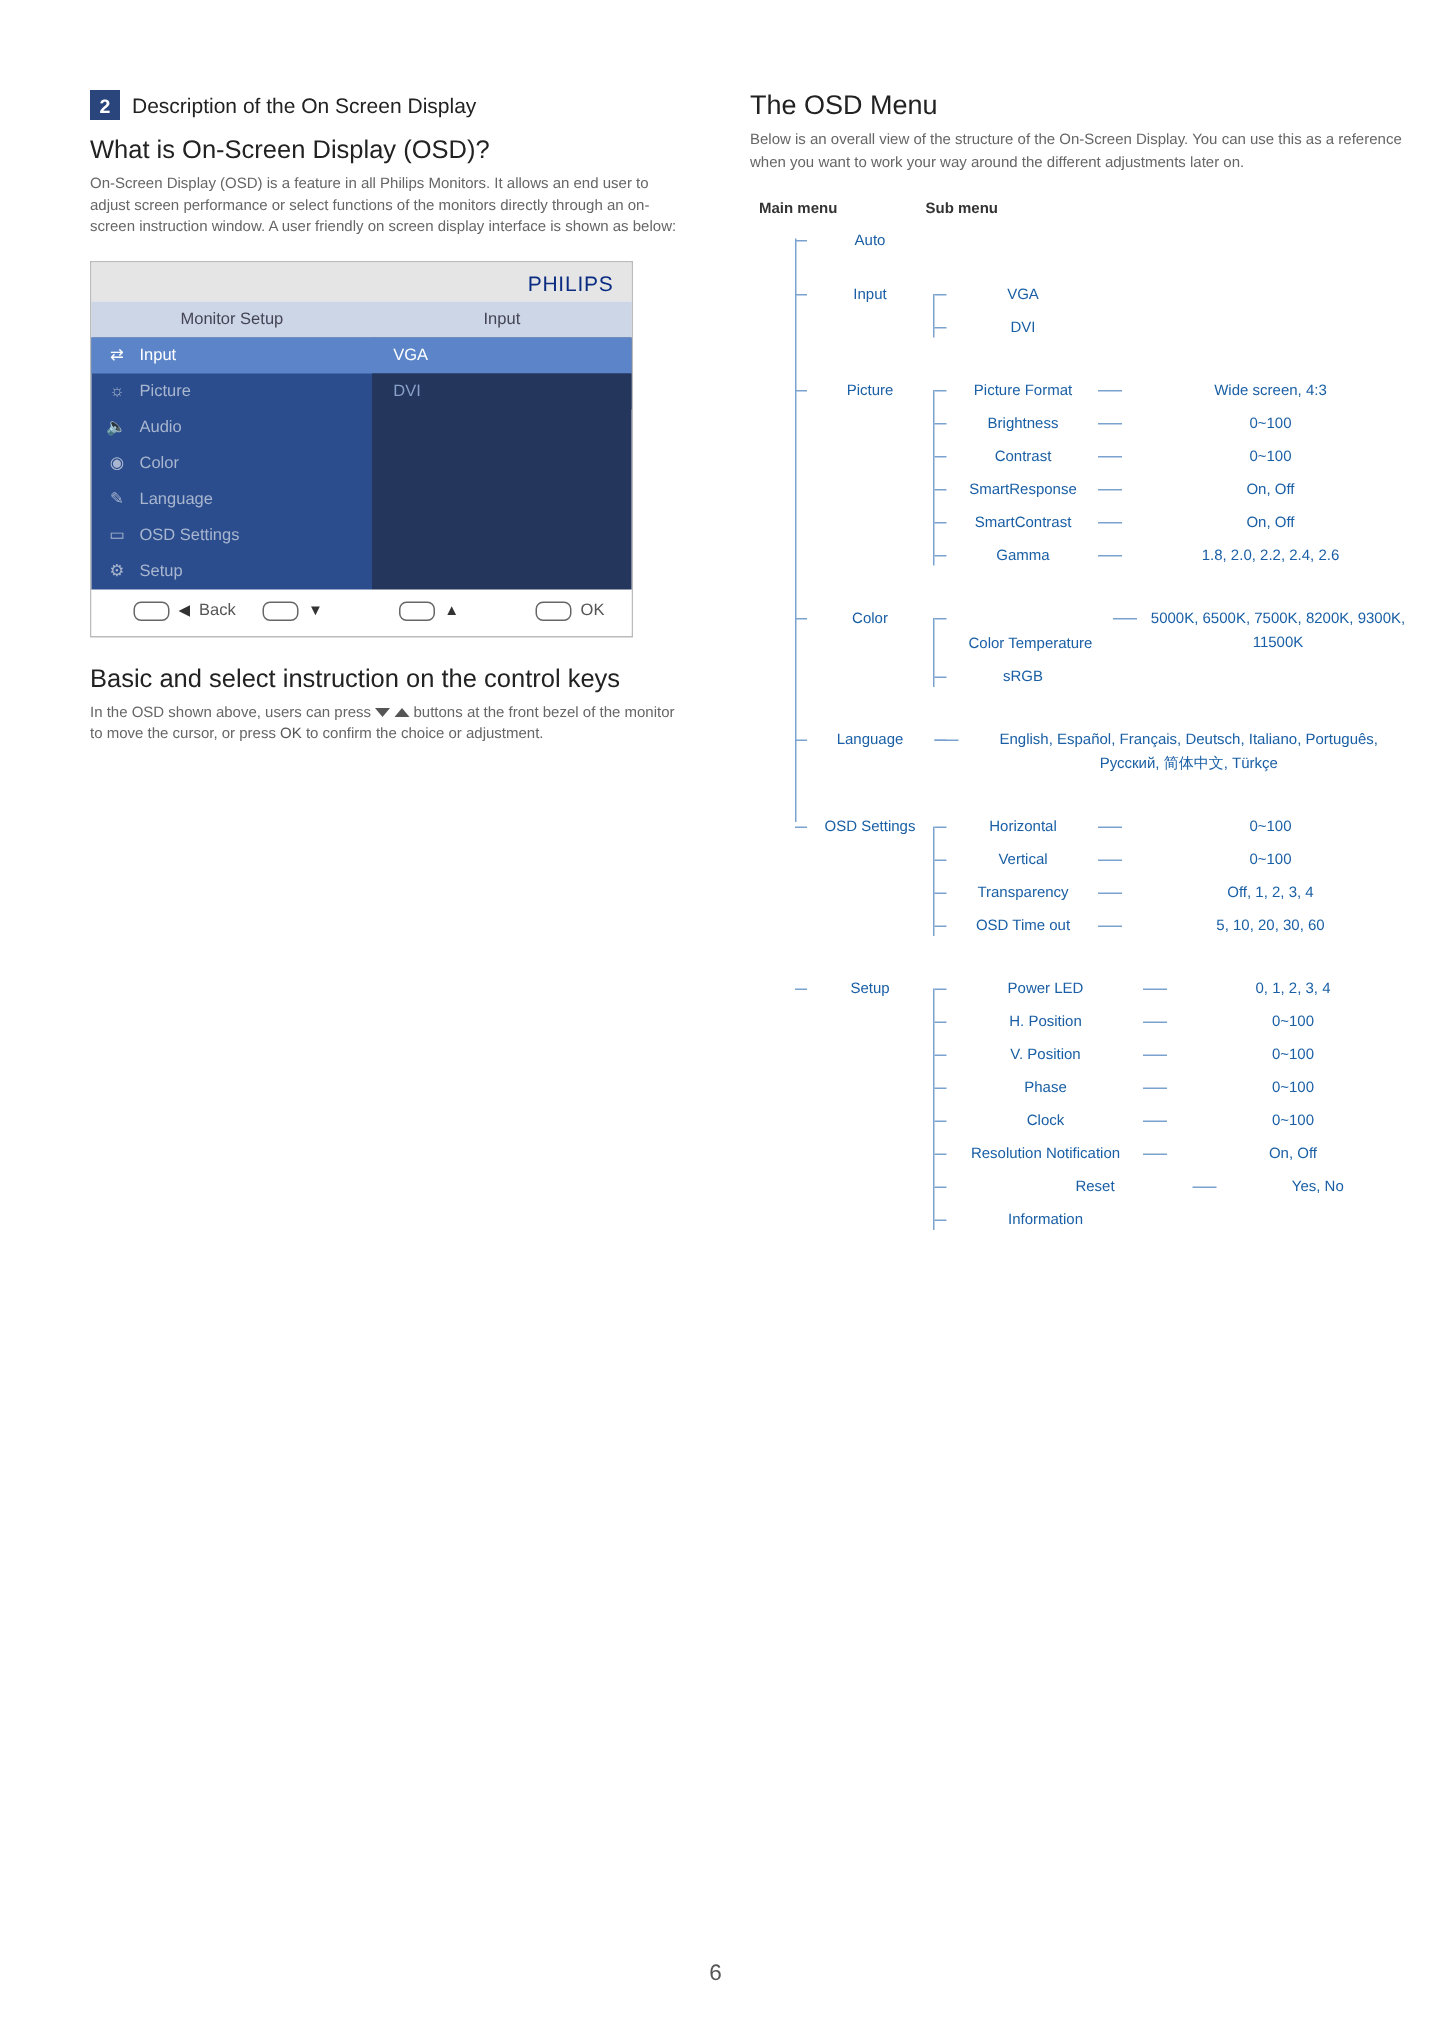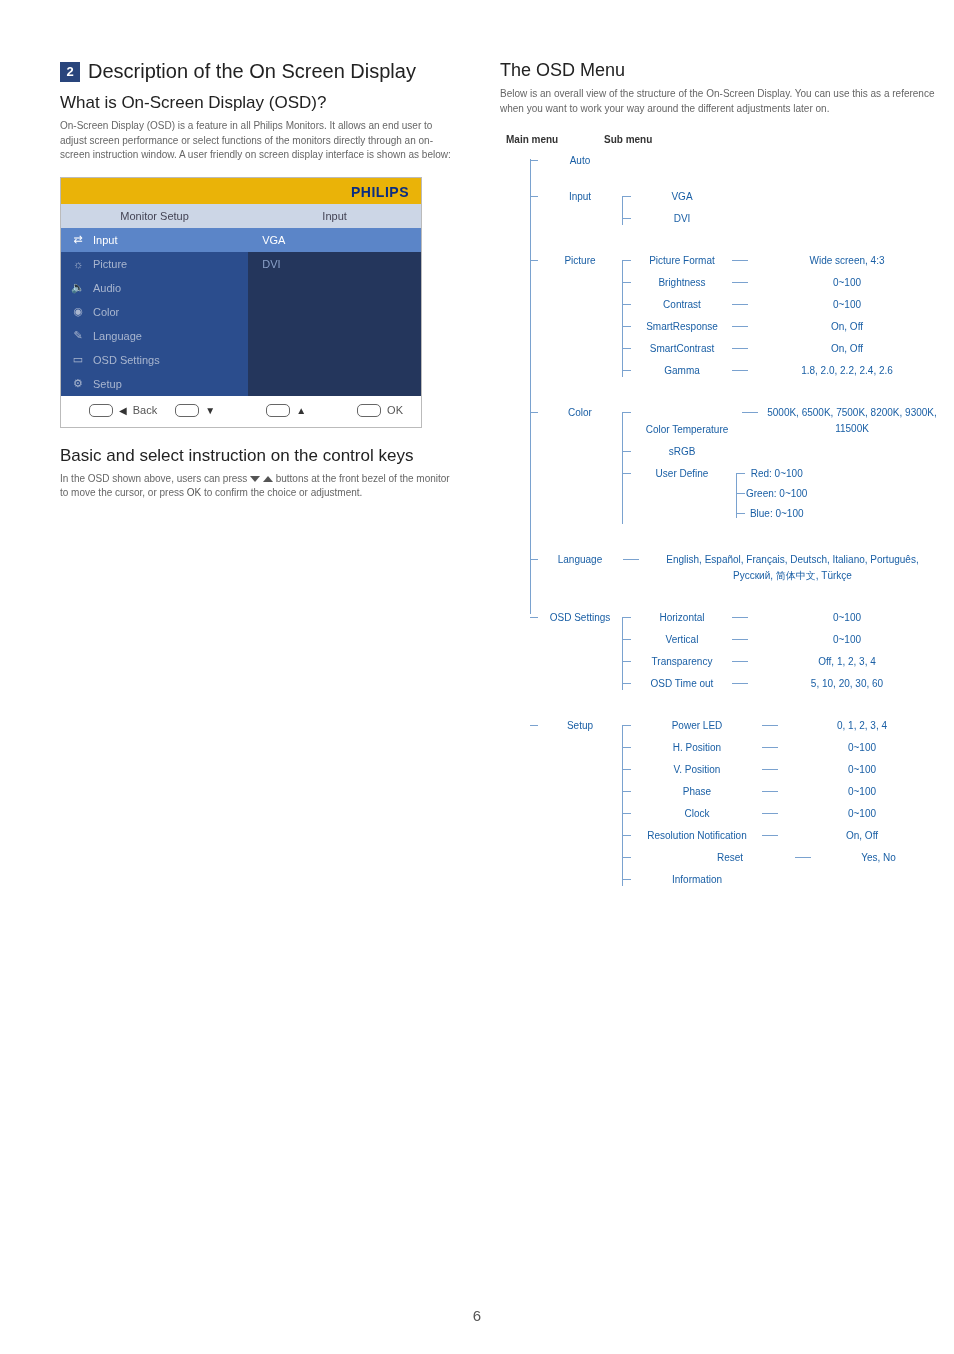--- a/index.html
+++ b/index.html
@@ -34,21 +34,21 @@
     color: #fff;
     font-weight: bold;
     width: 20px;
     height: 20px;
     display: flex;
     align-items: center;
     justify-content: center;
     font-size: 13px;
   }
   .h-main {
-    font-size: 20px;
+    font-size: 14px;
     font-weight: 500;
     color: #222;
   }
   .h-sub {
     font-size: 17px;
     font-weight: 500;
     color: #222;
     margin: 10px 0 6px 0;
   }
   .body-text {
@@ -61,24 +61,24 @@
   .body-text strong { font-weight: 500; color: #555; }
 
   
   .osd {
     border: 1px solid #bbb;
     width: 360px;
     margin: 6px 0 18px 0;
     font-family: Arial, sans-serif;
   }
   .osd-top {
-    background: #eab308;
+    background: #e5e5e5;
     text-align: right;
     padding: 6px 12px 4px 12px;
-    font-weight: bold;
+    font-weight: normal;
     color: #0a2d82;
     font-size: 14px;
     letter-spacing: 0.5px;
   }
   .osd-header {
     background: #ccd6e6;
     display: flex;
     font-size: 11px;
     color: #445;
   }
@@ -131,21 +131,21 @@
     justify-content: center;
     width: 22px; height: 11px;
     border: 1px solid #666;
     border-radius: 5px;
     font-size: 9px;
     color: #333;
   }
   .osd-footer .arrow { font-size: 10px; color: #333; }
 
   
-  .tree-headings { display:flex; gap:12px; font-size:10px; font-weight:bold; color:#333; margin:18px 0 8px 6px; }
+  .tree-headings { display:flex; gap:25px; font-size:10px; font-weight:bold; color:#333; margin:18px 0 8px 6px; }
   .tree-headings .mm { width: 86px; }
   .tree {
     font-size: 10px;
     color: #1a5fa5;
     line-height: 1.6;
     padding-left: 16px;
     position: relative;
     text-align: center;
   }
   .tree-main-vline {
@@ -424,28 +424,20 @@
         <div class="mname">Color</div>
         <div class="subs">
           <div class="srow">
               <span class="sname" style="width:110px;flex:0 0 110px;margin-top:17px;">Color Temperature</span>
               <span class="sval-dash"></span>
               <span class="sval">5000K, 6500K, 7500K, 8200K, 9300K, 11500K</span>
             </div>
           <div class="srow">
               <span class="sname">sRGB</span>
             </div>
-          <div class="srow">
-            <span class="sname">User Define</span>
-            <div class="sub2" style="margin-left:4px;">
-              <div class="s2row"><span>Red: 0~100</span></div>
-              <div class="s2row"><span>Green: 0~100</span></div>
-              <div class="s2row"><span>Blue: 0~100</span></div>
-            </div>
-          </div>
         </div>
       </div>
 
       <div class="mgroup">
         <div class="mname">Language</div>
         <div class="subs single">
           <div class="srow">
               <span class="sval-dash" style="margin-left:-9px;"></span>
               <span class="sval">English, Español, Français, Deutsch, Italiano, Português, Русский, 简体中文, Türkçe</span>
             </div>

